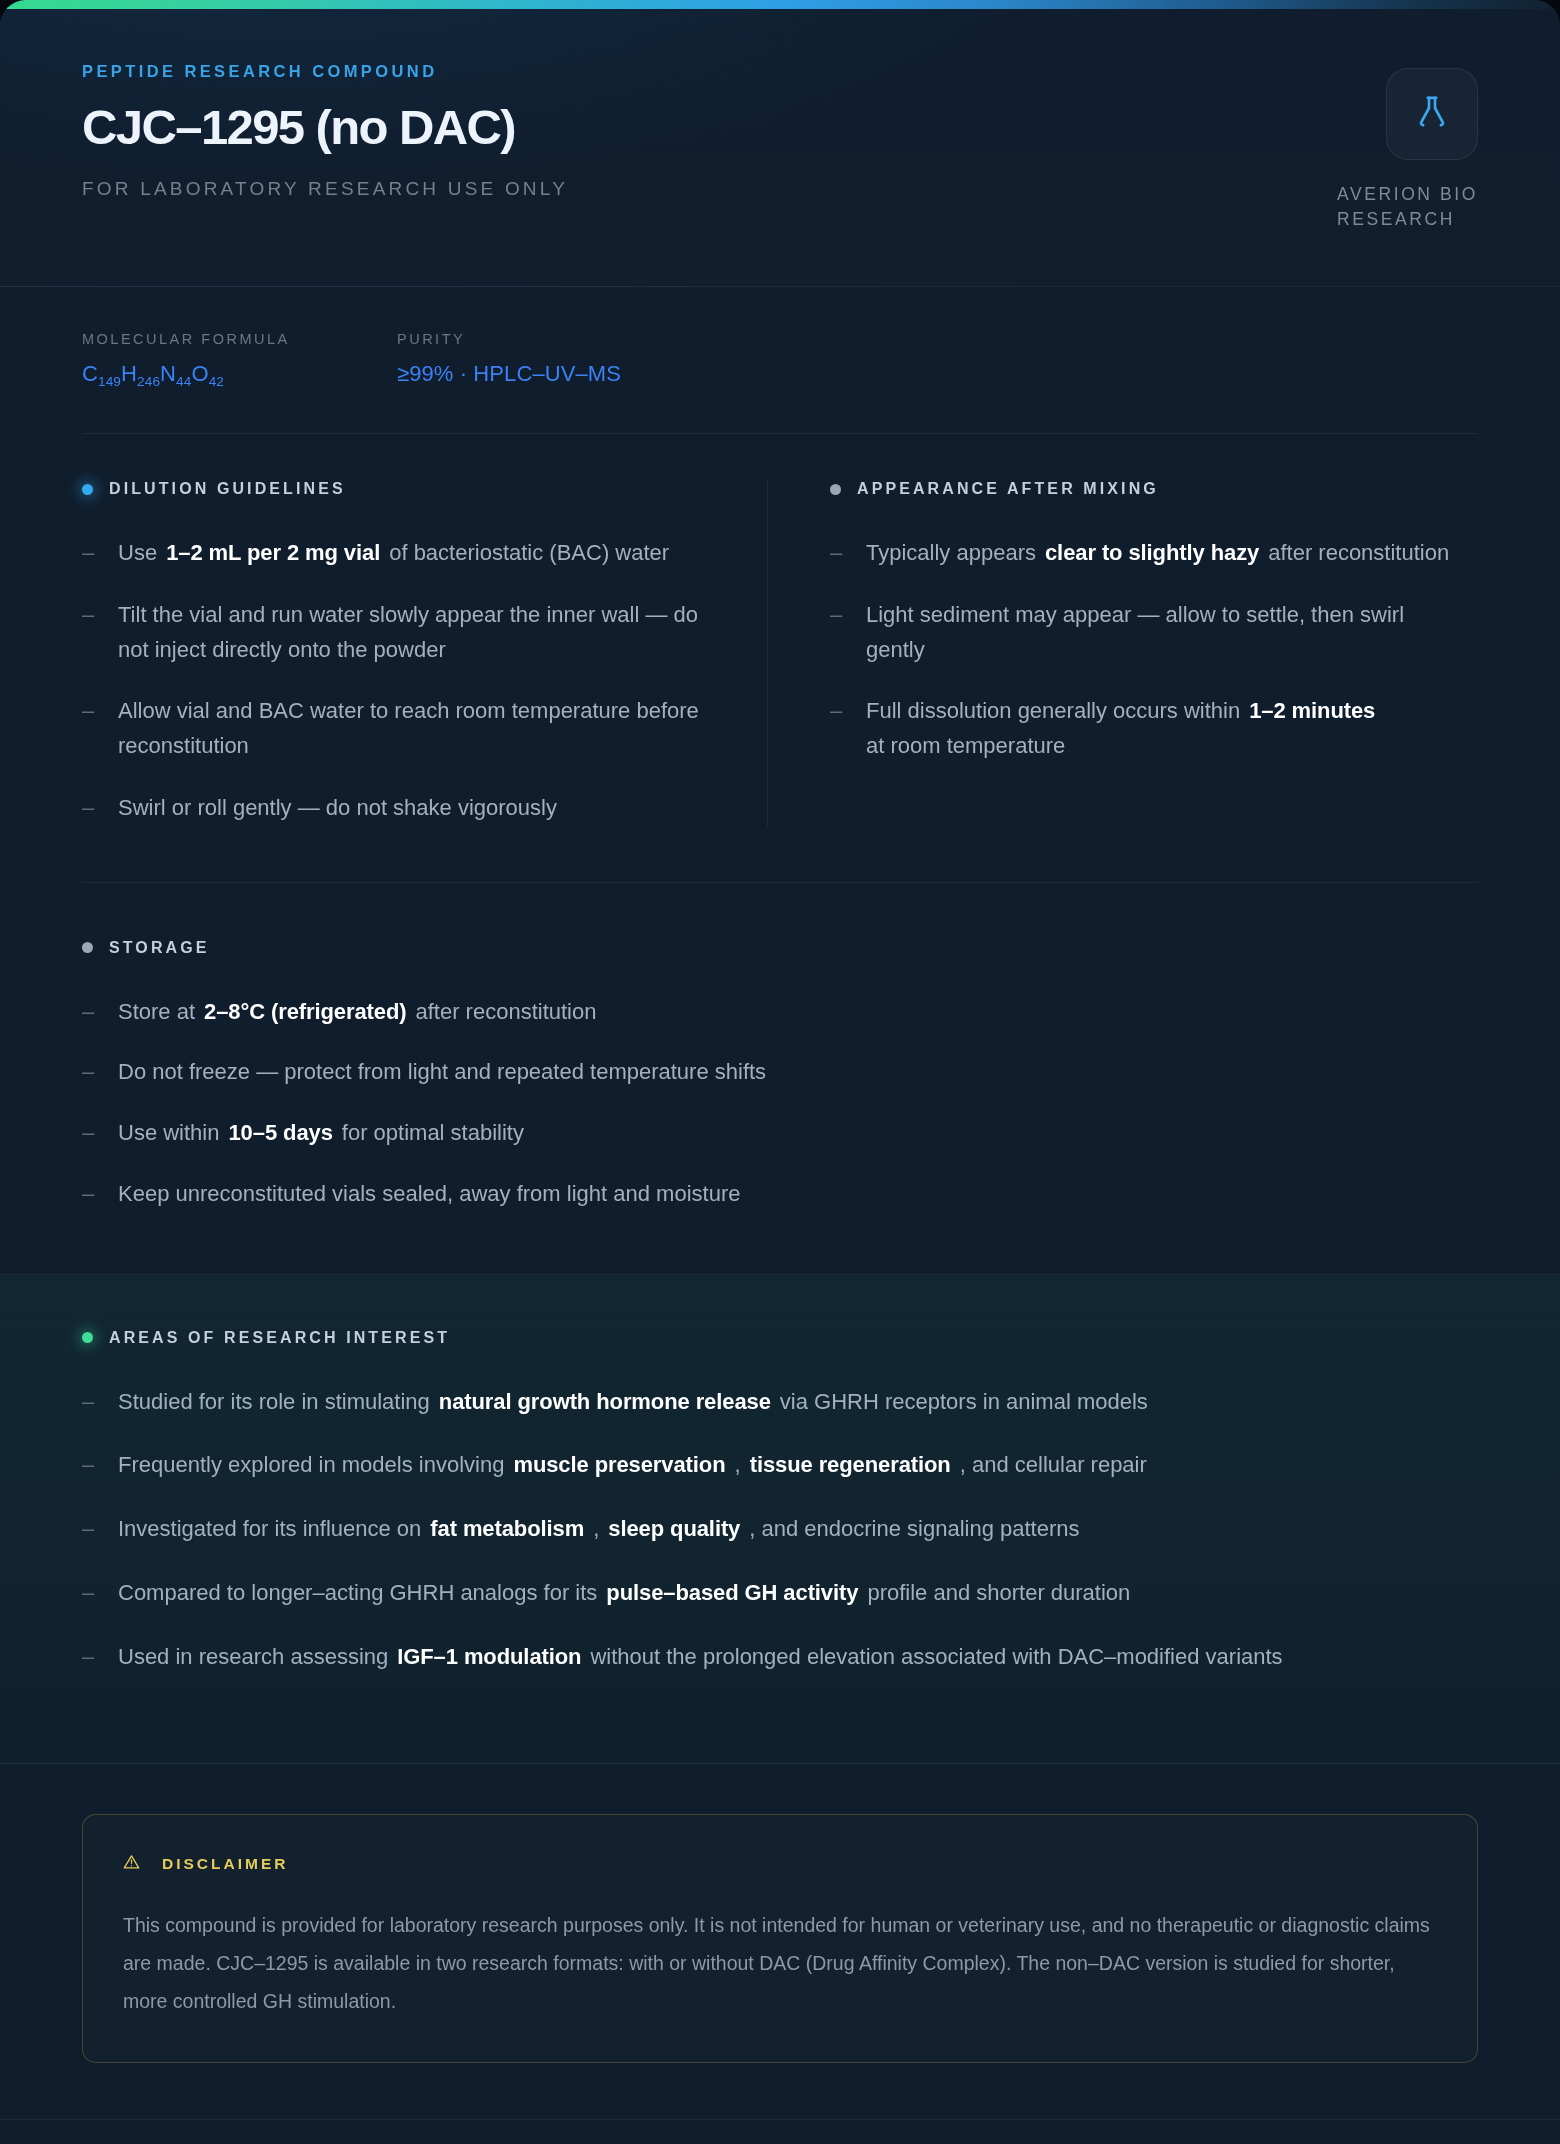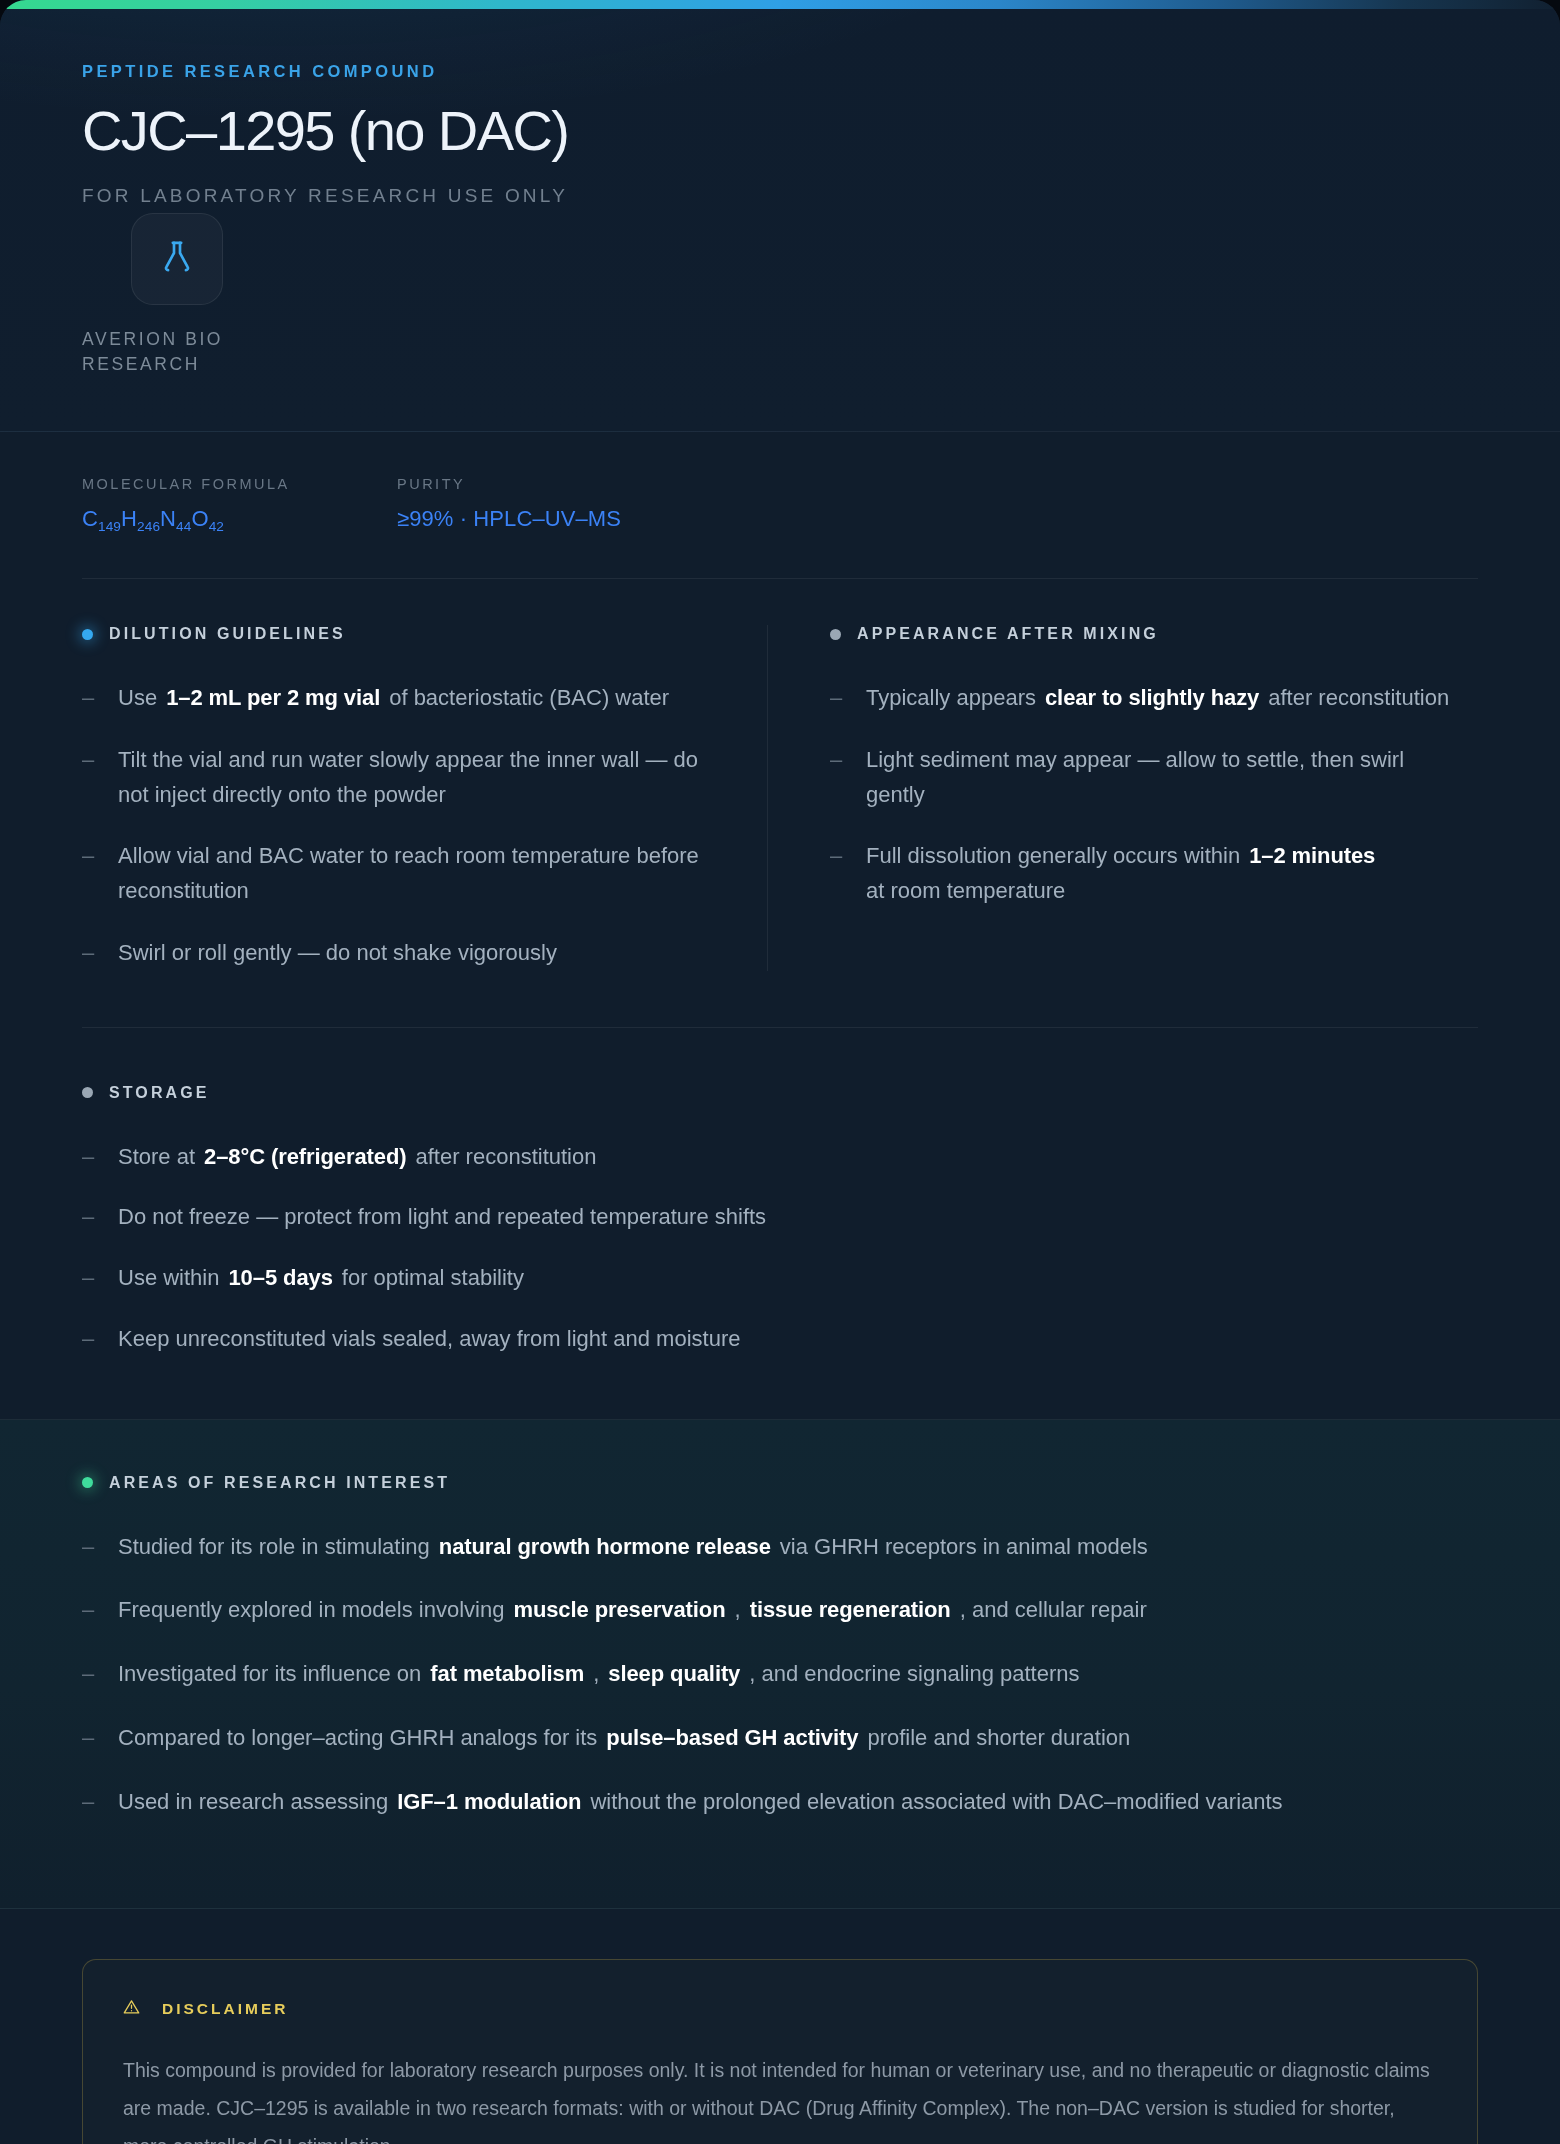--- a/index.html
+++ b/index.html
@@ -41,36 +41,35 @@
   .header {
     position: relative;
     padding: 62px 82px 54px 82px;
     background:
       radial-gradient(1200px 420px at 18% -40%, rgba(45,140,210,0.13), rgba(0,0,0,0) 70%),
       linear-gradient(180deg, #0f1d2e 0%, #101e2e 100%);
     border-bottom: 1px solid rgba(255,255,255,0.055);
     display: flex;
     align-items: flex-start;
     justify-content: space-between;
-    flex-direction: column;
   }
 
   .eyebrow {
     font-size: 16.5px;
     letter-spacing: 3.4px;
     font-weight: 600;
     color: #3aa3e8;
     text-transform: uppercase;
     margin-bottom: 22px;
   }
 
   .title {
-    font-size: 56px;
+    font-size: 49px;
     line-height: 1.0;
-    font-weight: 400;
+    font-weight: 700;
     letter-spacing: -1.6px;
     color: #edf3fa;
     margin-bottom: 26px;
   }
 
   .subtitle {
     font-size: 19px;
     letter-spacing: 3.2px;
     color: #72808f;
     text-transform: uppercase;

